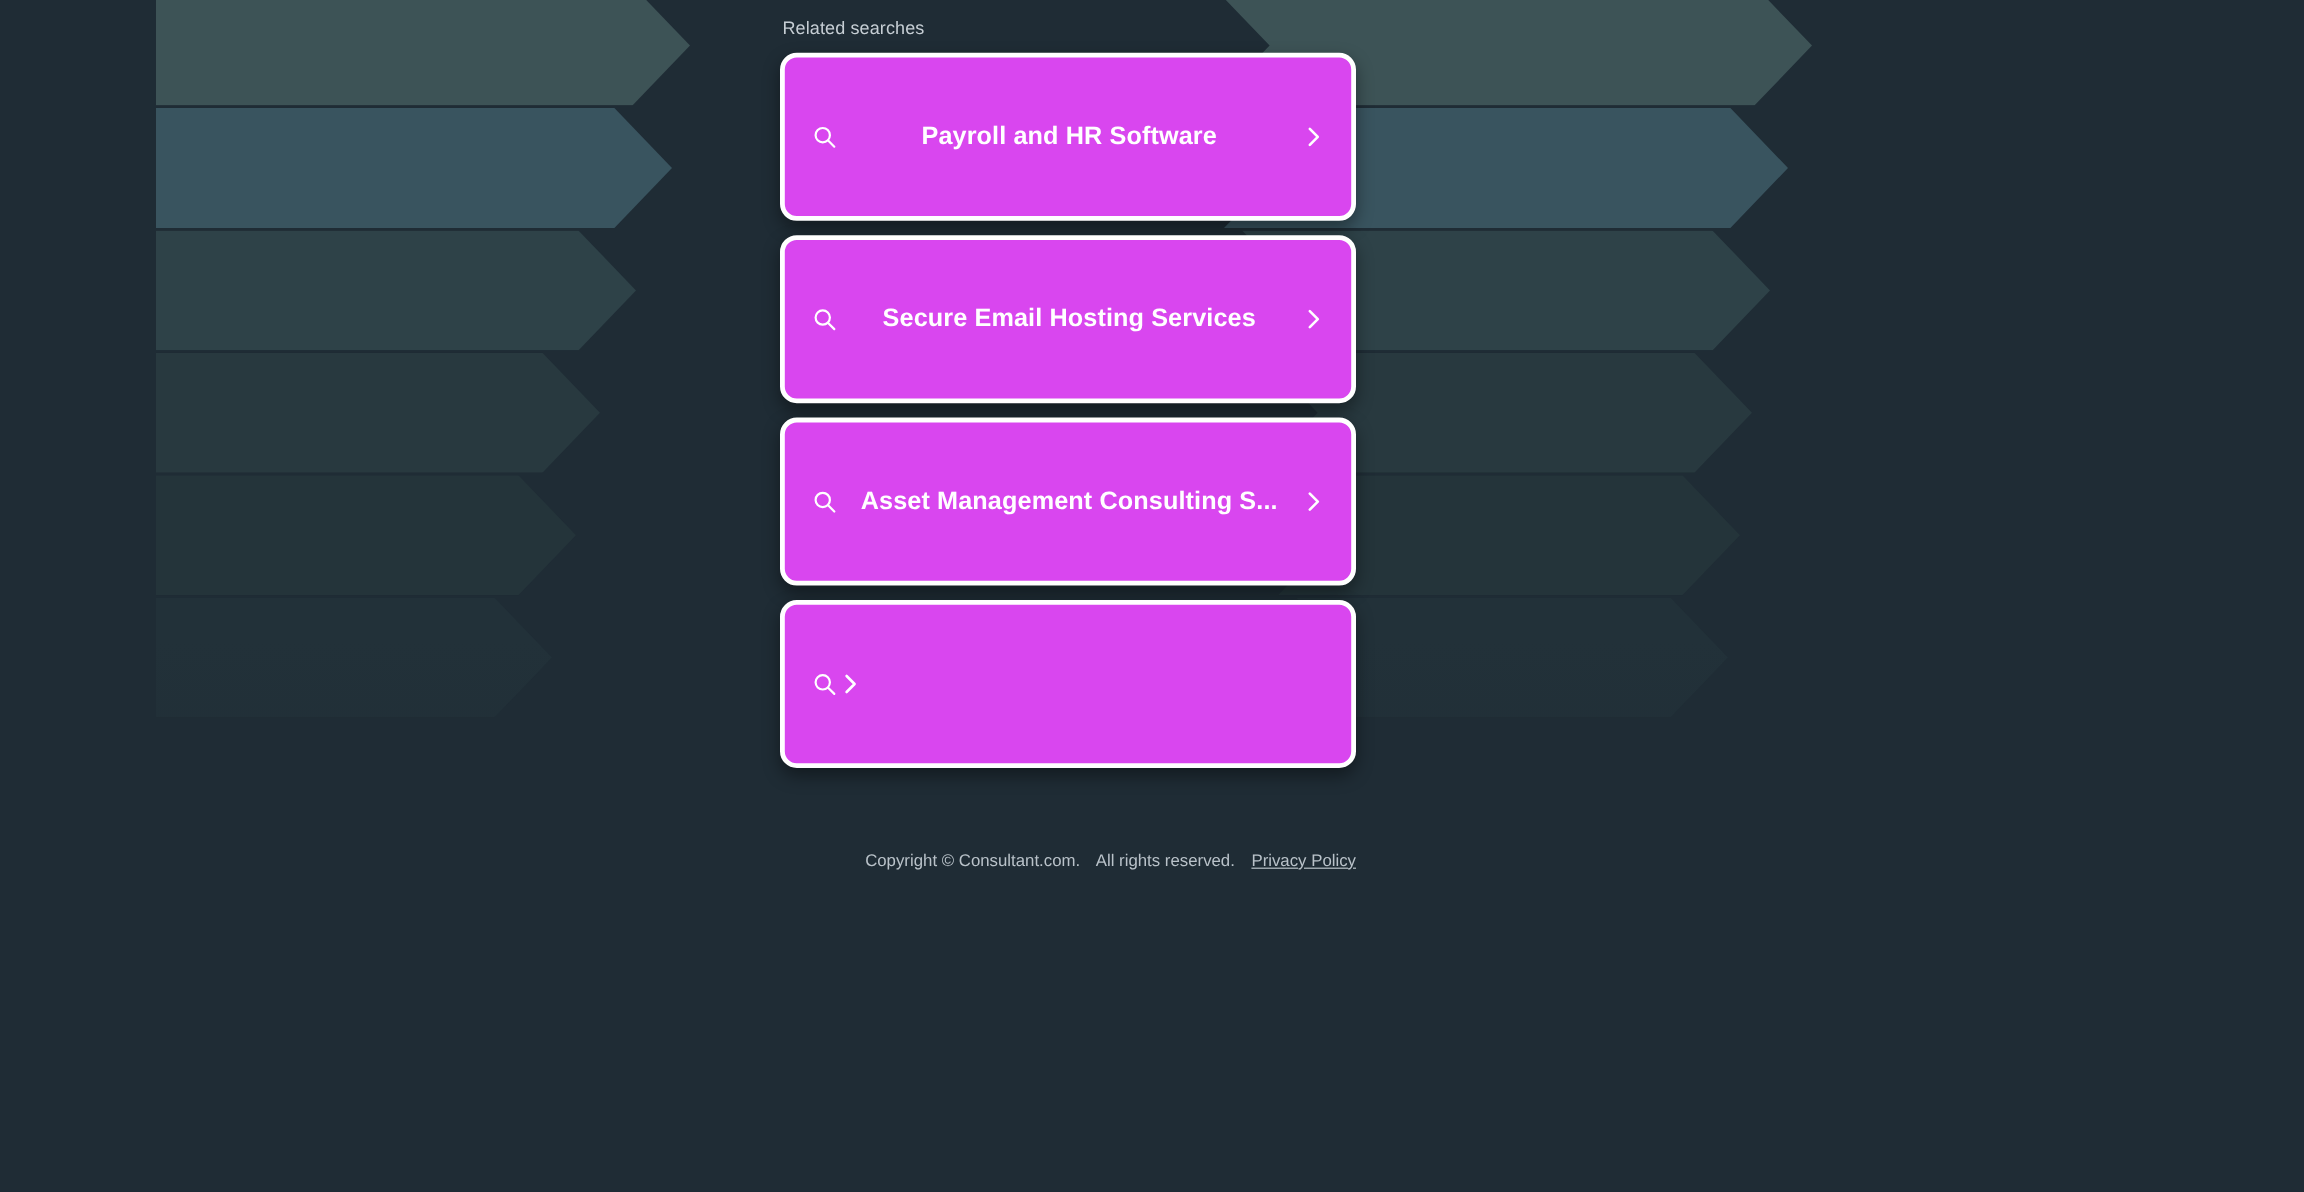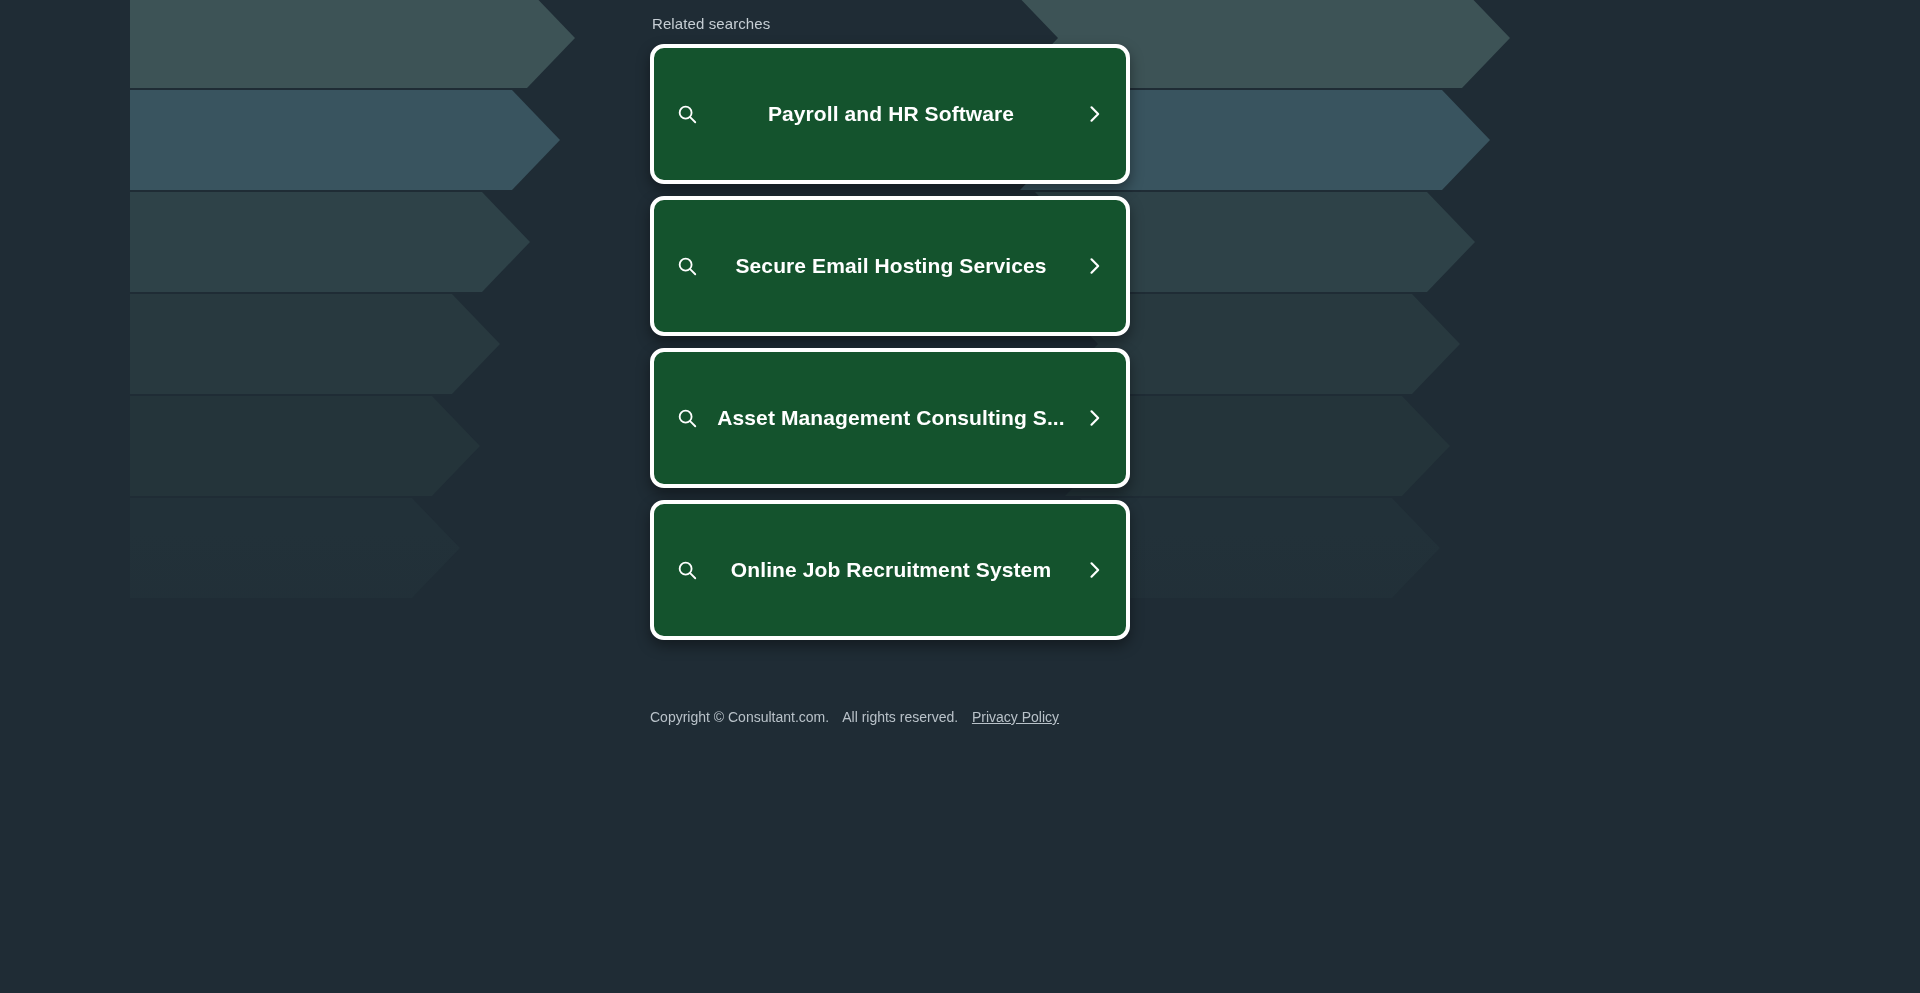--- a/index.html
+++ b/index.html
@@ -74,21 +74,21 @@
 
   .card-list {
     display: flex;
     flex-direction: column;
     gap: 12px;
   }
 
   .card {
     position: relative;
     height: 140px;
-    background: #14532d;
+    background: #d946ef;
     border: 4px solid #ffffff;
     border-radius: 14px;
     display: flex;
     align-items: center;
     padding: 0 22px;
     cursor: pointer;
     box-shadow: 0 6px 14px rgba(0,0,0,0.40);
     text-decoration: none;
   }
 
@@ -118,21 +118,21 @@
     height: 20px;
     display: block;
   }
 
   
   .footer {
     margin-top: 68px;
     color: #b9c2c9;
     font-size: 14px;
     line-height: 18px;
-    text-align: left;
+    text-align: right;
     white-space: nowrap;
   }
   .footer .sep { display: inline-block; width: 6px; }
   .privacy-link {
     color: #b9c2c9;
     text-decoration: underline;
     cursor: pointer;
   }
 </style>
 </head>
@@ -204,21 +204,20 @@
             </svg>
           </span>
         </div>
         <div class="card">
           <span>
             <svg class="search-icon" viewBox="0 0 24 24" fill="none" stroke="#ffffff" stroke-width="2" stroke-linecap="round">
               <circle cx="10.5" cy="10.5" r="6.5"></circle>
               <line x1="15.4" y1="15.4" x2="21" y2="21"></line>
             </svg>
           </span>
-          <span class="card-label">Online Job Recruitment System</span>
           <span>
             <svg class="chevron-icon" viewBox="0 0 24 24" fill="none" stroke="#ffffff" stroke-width="2.6" stroke-linecap="round" stroke-linejoin="round">
               <polyline points="9,4 17,12 9,20"></polyline>
             </svg>
           </span>
         </div>
       </div>
 
     <div class="footer">
       <span>Copyright © Consultant.com.</span>

